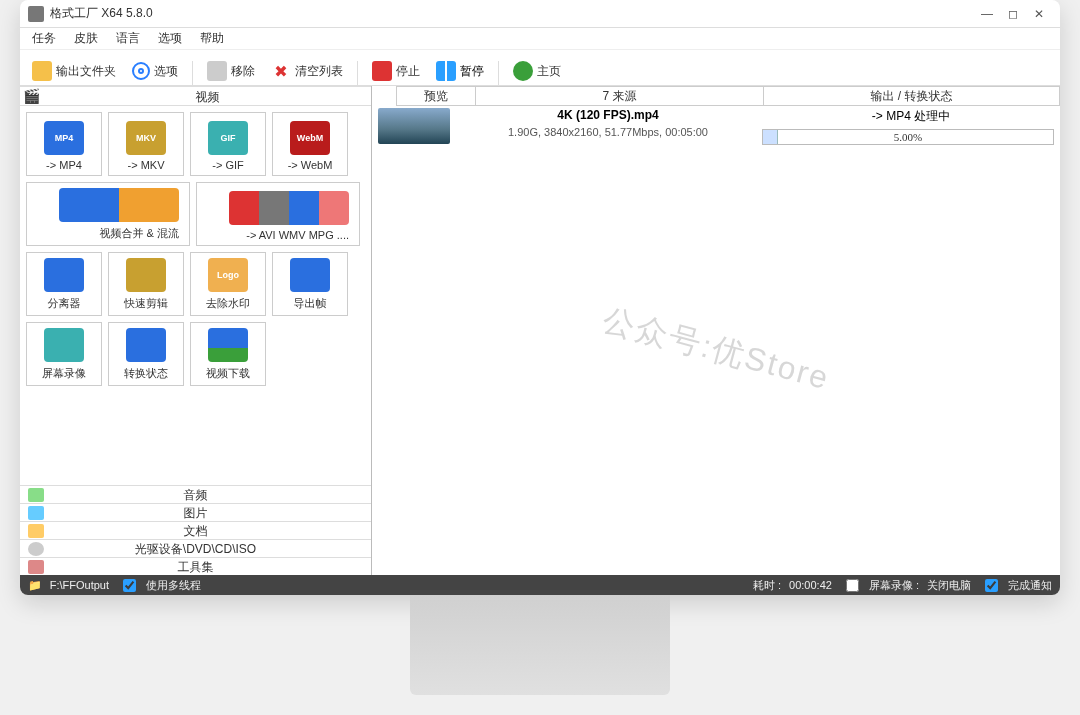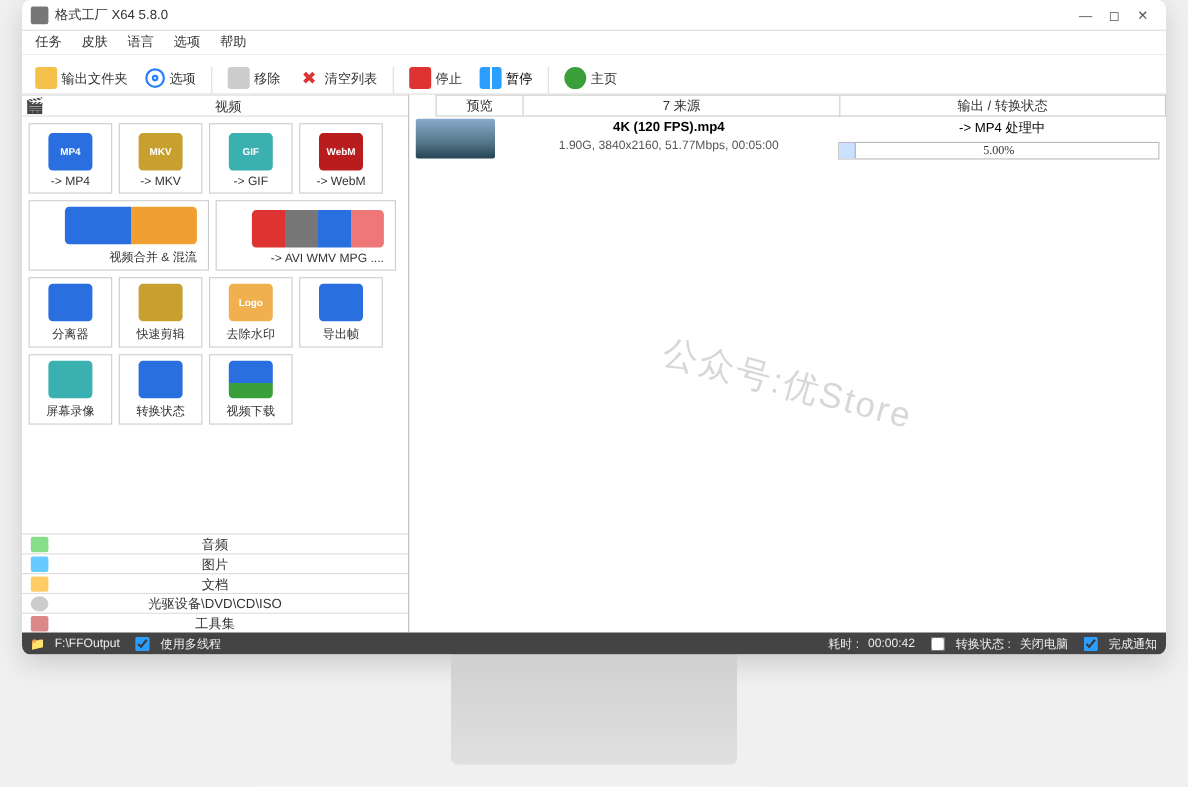--- a/index.html
+++ b/index.html
@@ -228,21 +228,21 @@
 
     <div class="statusbar">
       <span>📁</span>
       <span>F:\FFOutput</span>
       <input type="checkbox" checked="" style="">
       <span>使用多线程</span>
       <span class="sp"></span>
       <span>耗时 :</span>
       <span>00:00:42</span>
       <input type="checkbox" style="">
-      <span>转换状态 :</span>
+      <span>屏幕录像 :</span>
       <span>关闭电脑</span>
       <input type="checkbox" checked="" style="">
       <span>完成通知</span>
     </div>
 
   </div>
   <div class="stand-neck"></div>
 </div>
 
 </body></html>

